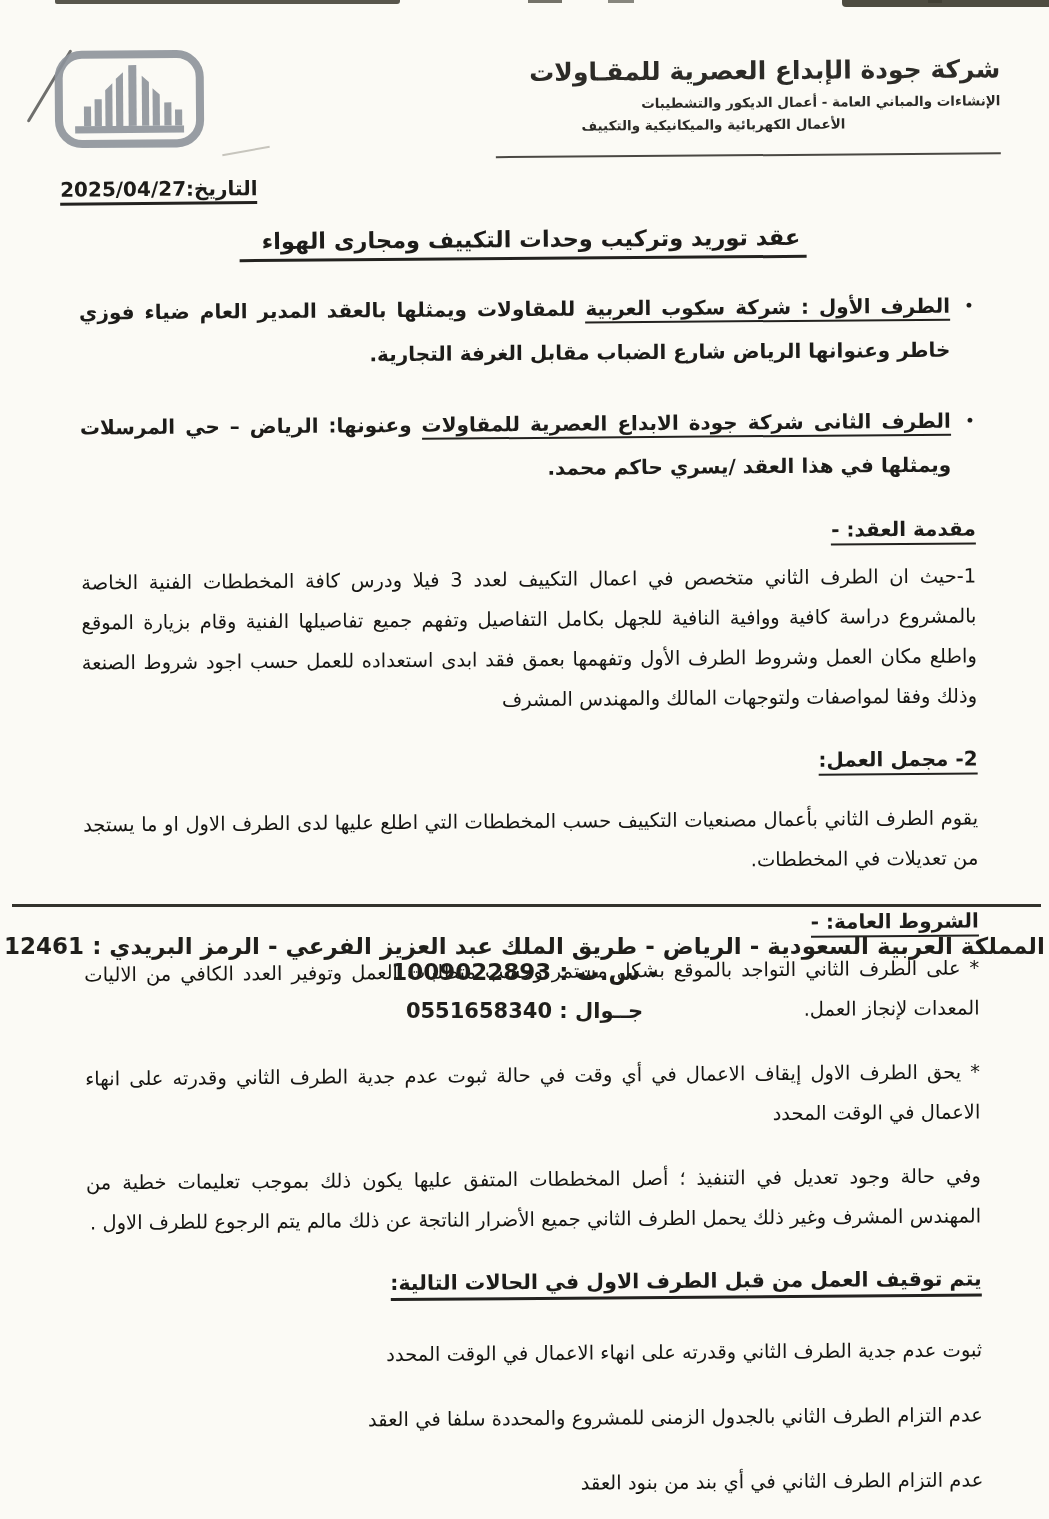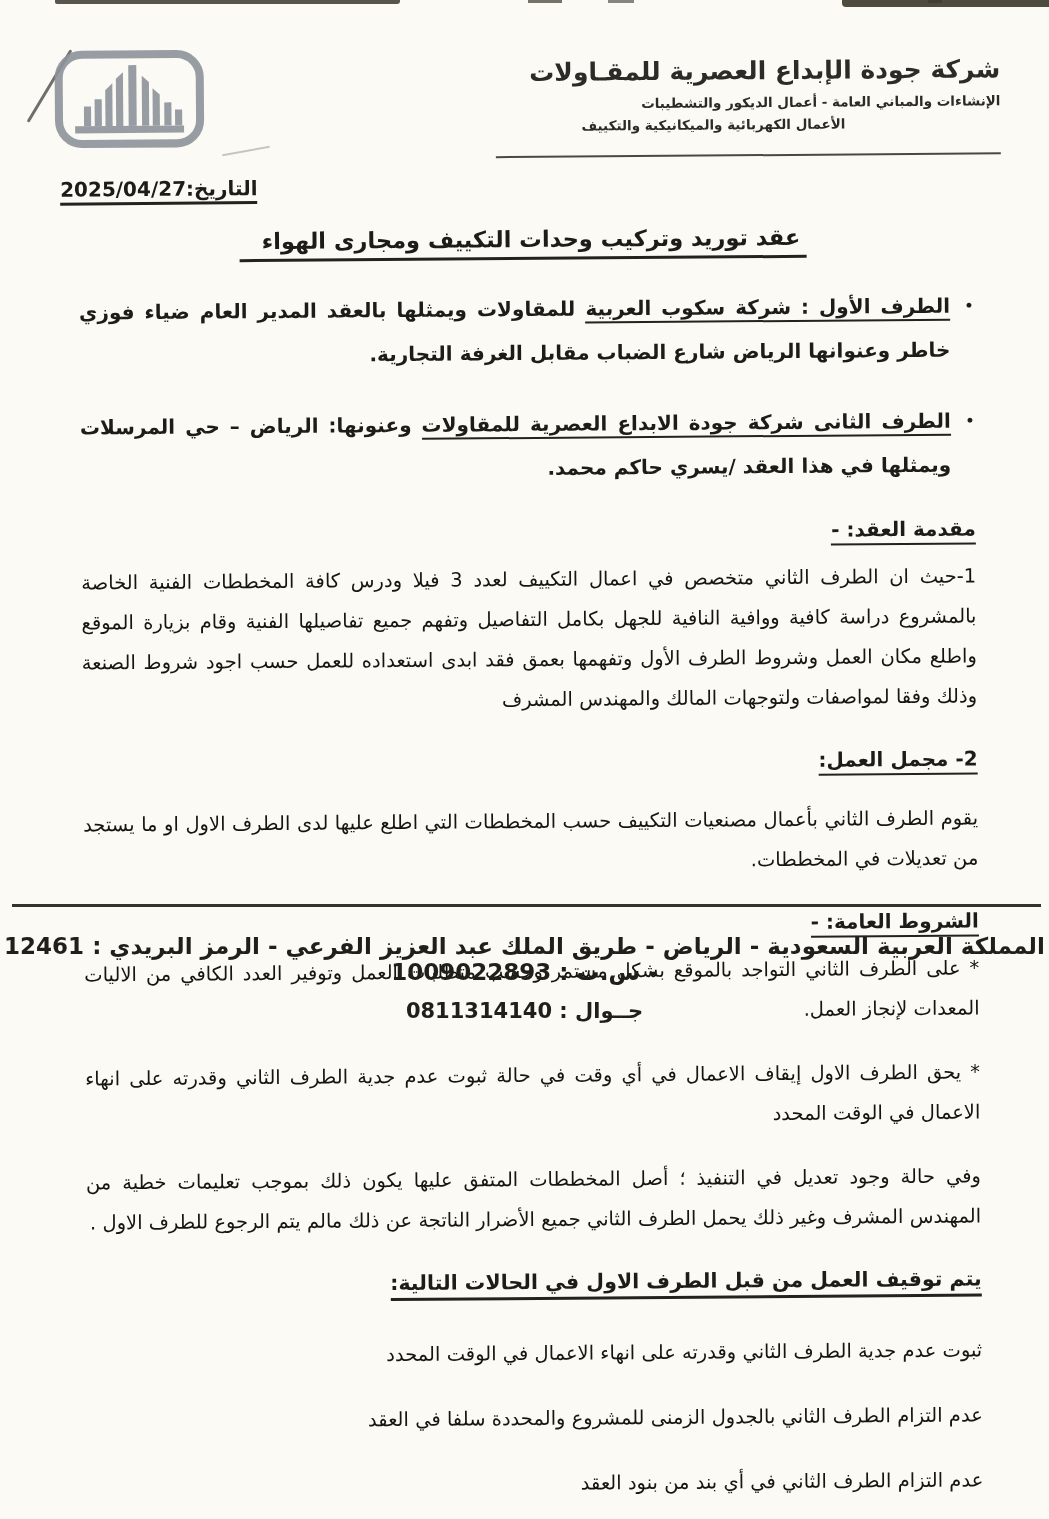--- a/index.html
+++ b/index.html
@@ -151,16 +151,16 @@
       <div class="case-line">ثبوت عدم جدية الطرف الثاني وقدرته على انهاء الاعمال في الوقت المحدد</div>
       <div class="case-line">عدم التزام الطرف الثاني بالجدول الزمنى للمشروع والمحددة سلفا في العقد</div>
       <div class="case-line">عدم التزام الطرف الثاني في أي بند من بنود العقد</div>
 
     </div>
   </div>
 
   <div class="footer">
     <div class="footer-rule"></div>
     <div class="footer-address">المملكة العربية السعودية - الرياض - طريق الملك عبد العزيز الفرعي - الرمز البريدي : 12461 - س.ت : 1009022893</div>
-    <div class="footer-mobile">جــوال : 0811314140</div>
+    <div class="footer-mobile">جــوال : 0551658340</div>
   </div>
 
 </div>
 
 </body></html>

